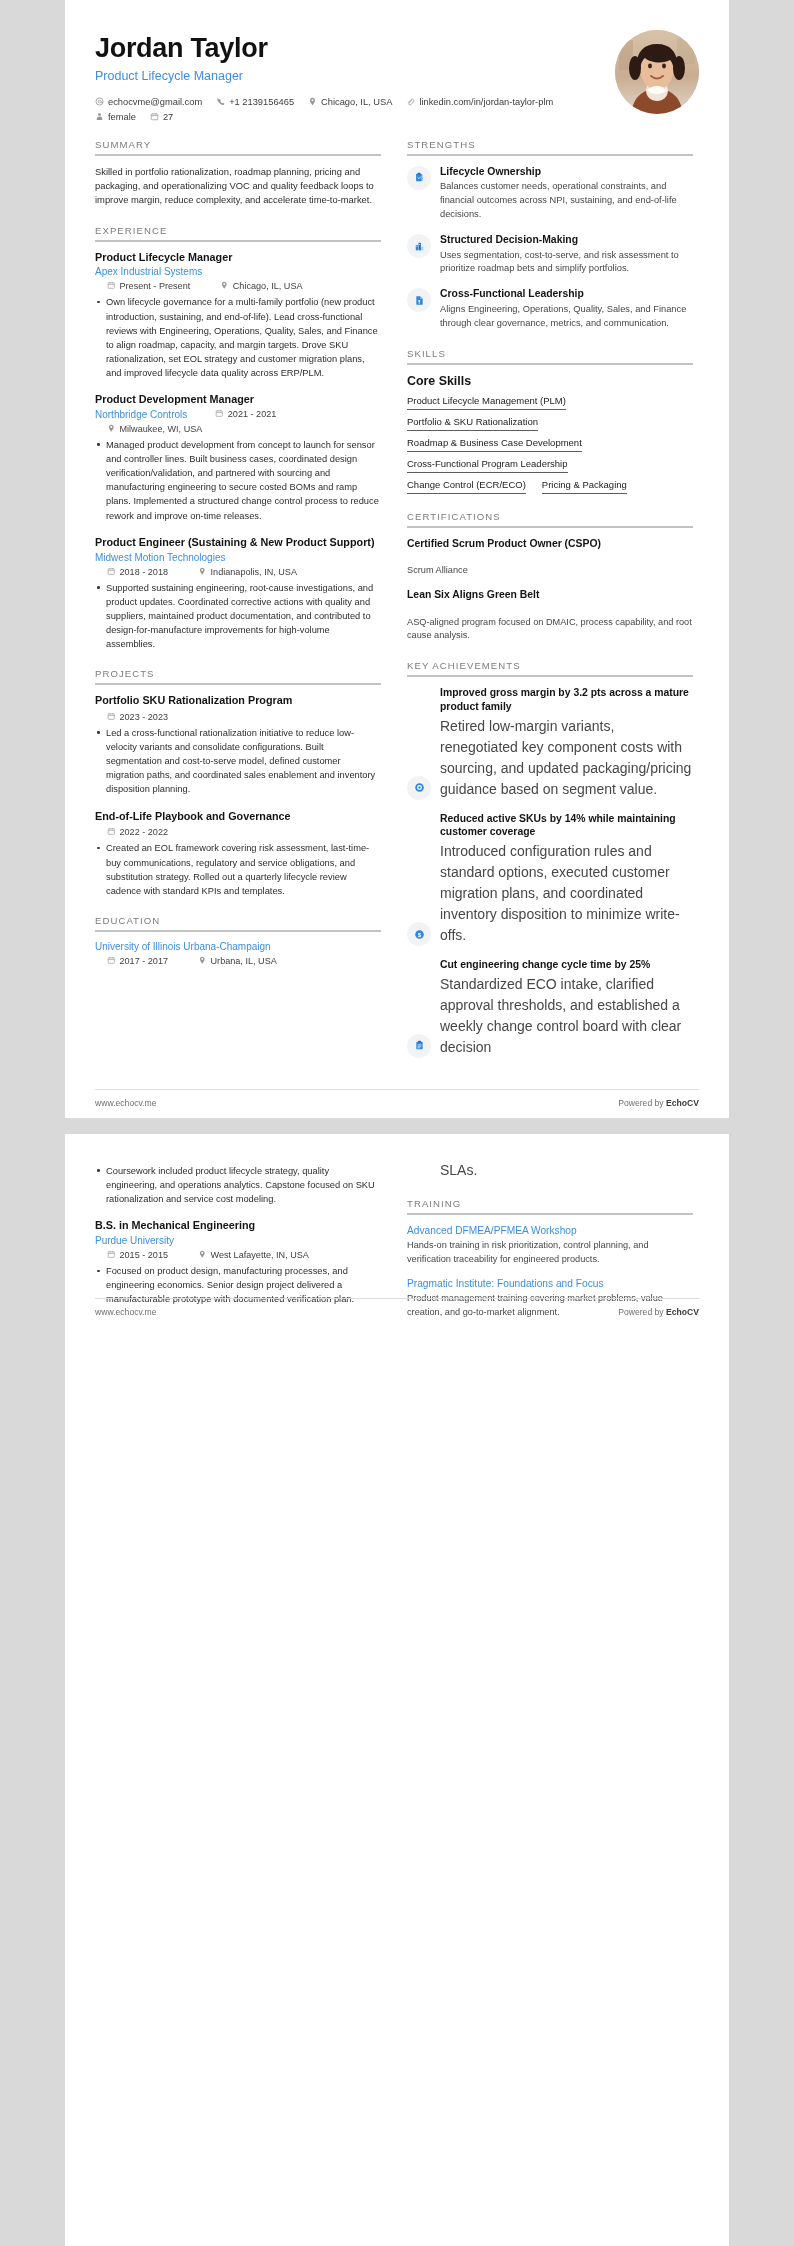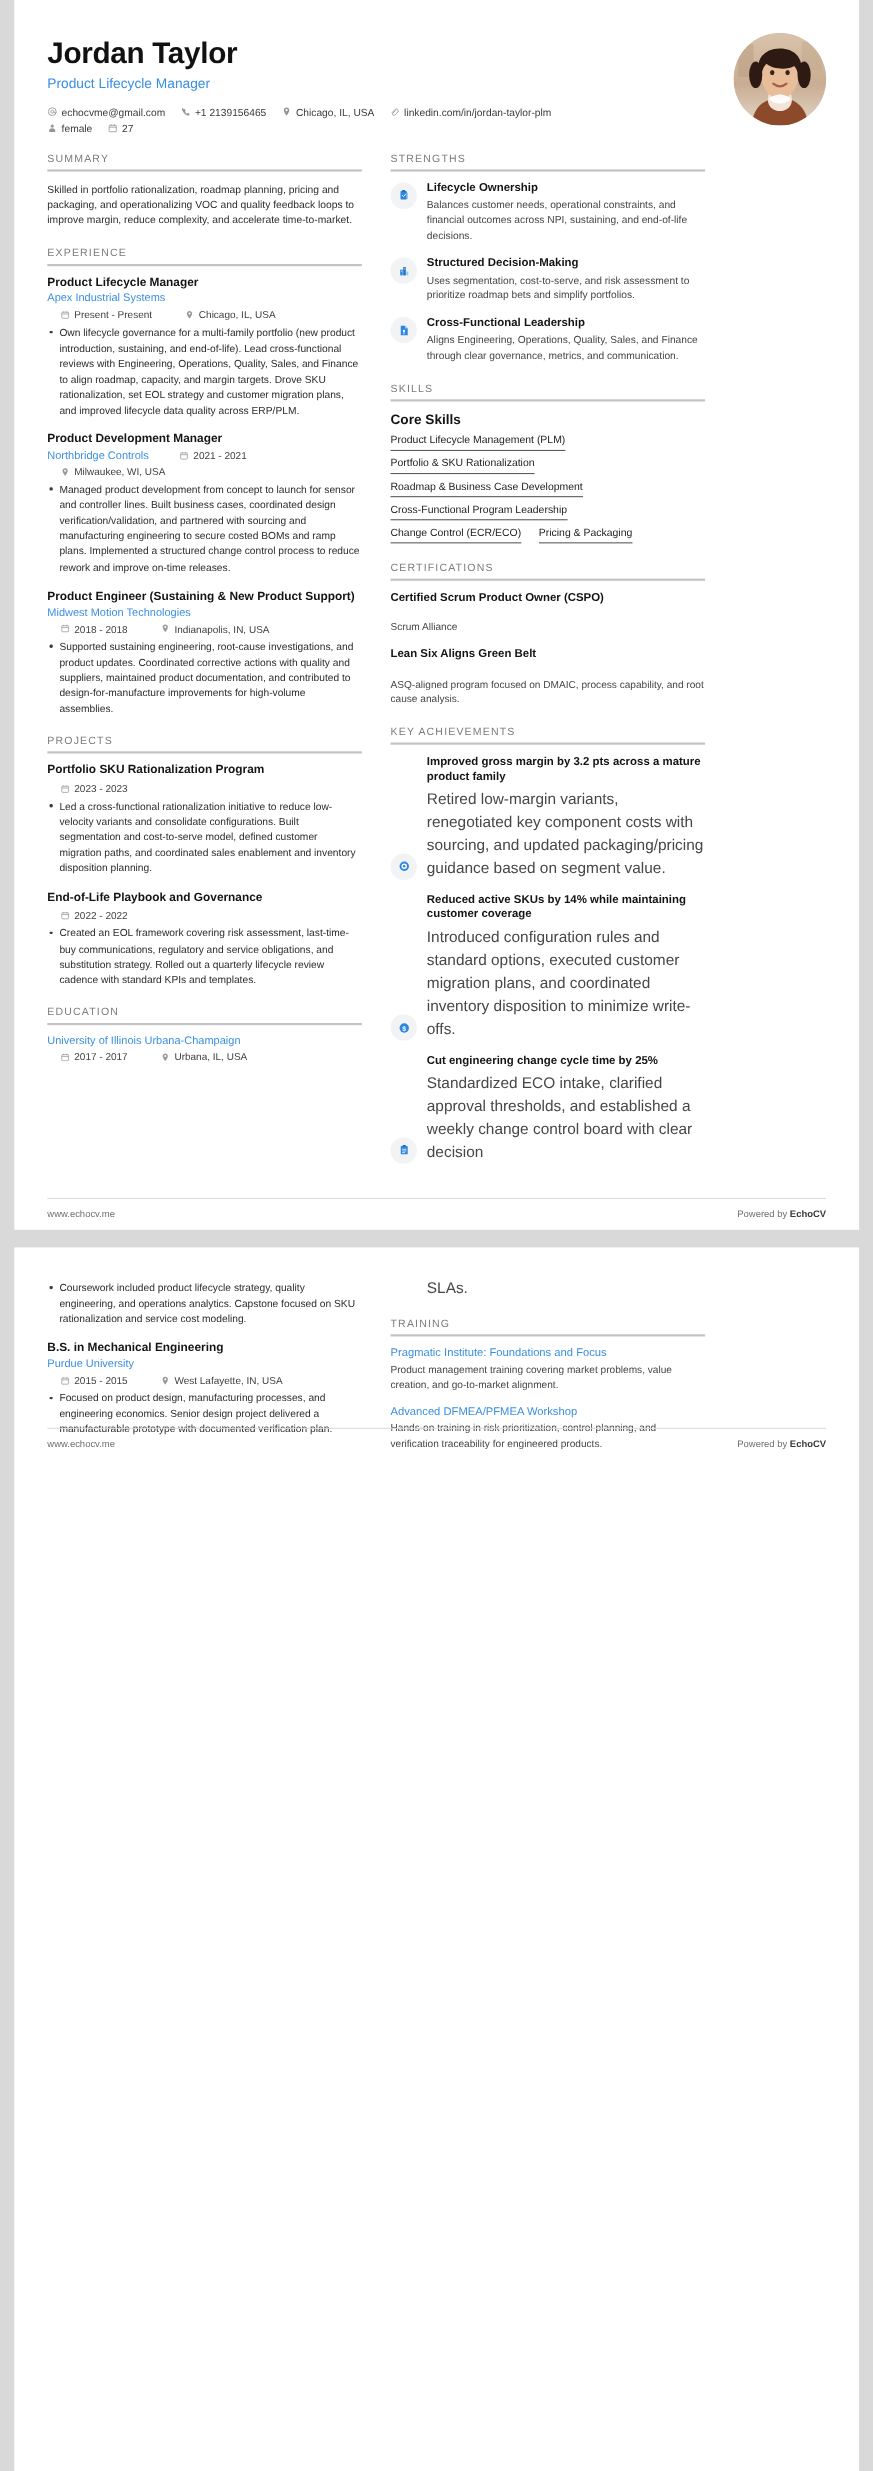--- a/index.html
+++ b/index.html
@@ -2,21 +2,21 @@
 <html><head>
 <meta charset="utf-8">
 <style>
   * { box-sizing: border-box; margin: 0; padding: 0; }
   html, body {
     background: #d9d9d9;
     font-family: "Liberation Sans", sans-serif;
     -webkit-font-smoothing: antialiased;
   }
   .page {
-    width: 768px;
+    width: 664px;
     background: #ffffff;
     position: relative;
     margin: 0 auto;
   }
   .sheet {
     position: relative;
     padding: 0 30px;
   }
 
   
@@ -127,21 +127,20 @@
   .entry-meta {
     display: flex;
     align-items: center;
     flex-wrap: wrap;
     gap: 4px 18px;
     margin-top: 4px;
     margin-bottom: 3px;
   }
   .meta-item {
     display: flex;
-    align-items: center;
     gap: 4px;
     font-size: 9.1px;
     color: #3f3f3f;
     white-space: nowrap;
     padding-left: 12px;
   }
   .meta-item .ic { width: 8.5px; height: 8.5px; flex: 0 0 8.5px; opacity: .6; }
   .meta-item .ic svg { display:block; width:8.5px; height:8.5px; }
   .org-inline { font-size: 10px; color: #3b8fe0; }
 
@@ -755,26 +754,26 @@
 
       <div class="col-right">
         <div class="sec">
           <div class="ach-desc" style="margin-left:33px;margin-top:0;">SLAs.</div>
         </div>
 
         <div class="sec">
           <div class="sec-title">TRAINING</div>
           <div class="sec-rule"></div>
           <div class="train">
+            <div class="train-name">Advanced DFMEA/PFMEA Workshop</div>
+            <div class="train-desc">Hands-on training in risk prioritization, control planning, and verification traceability for engineered products.</div>
+          </div>
+          <div class="train">
             <div class="train-name">Pragmatic Institute: Foundations and Focus</div>
             <div class="train-desc">Product management training covering market problems, value creation, and go-to-market alignment.</div>
-          </div>
-          <div class="train">
-            <div class="train-name">Advanced DFMEA/PFMEA Workshop</div>
-            <div class="train-desc">Hands-on training in risk prioritization, control planning, and verification traceability for engineered products.</div>
           </div>
         </div>
       </div>
 
     </div>
 
     <div class="footer" style="position:absolute;left:30px;right:30px;bottom:10px;margin-top:0;">
       <span>www.echocv.me</span>
       <span class="brand"><span>Powered by </span><b>EchoCV</b></span>
     </div>

